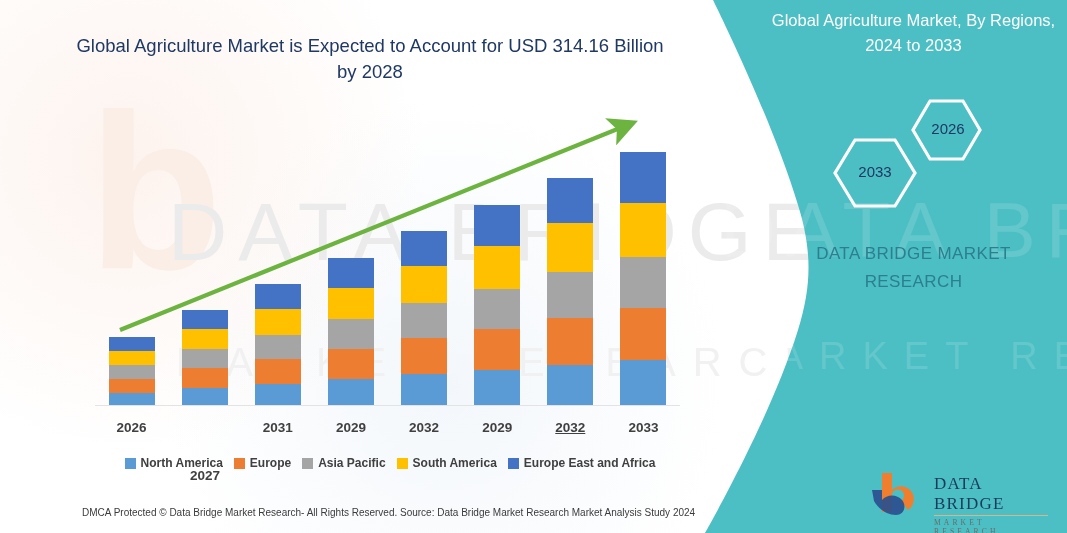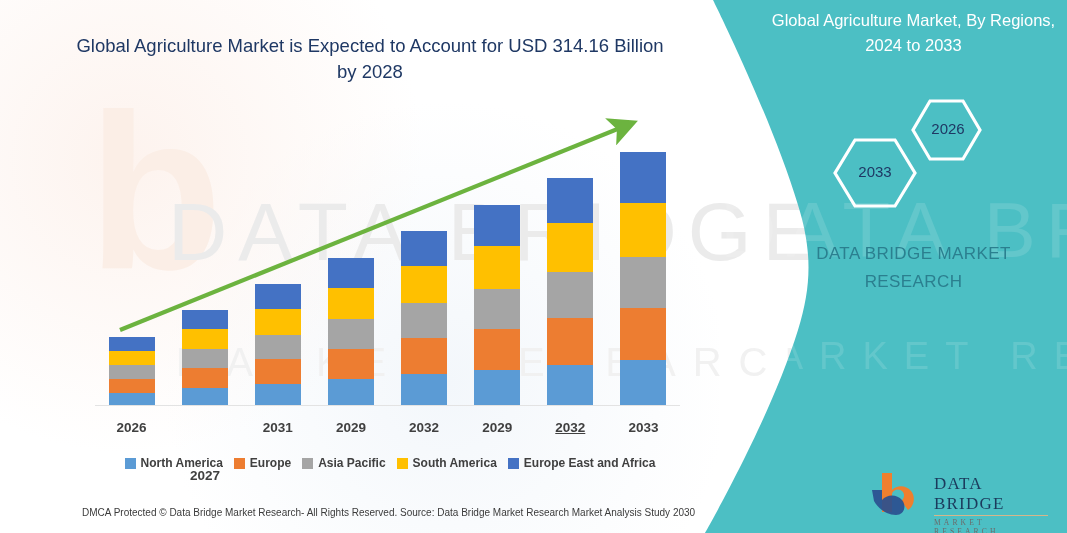--- a/index.html
+++ b/index.html
@@ -264,21 +264,21 @@
         <span class="legend-label">South America</span>
       </div>
       <div class="legend-item">
         <span class="legend-swatch" style="background: rgb(68, 114, 196);"></span>
         <span class="legend-label">Europe East and Africa</span>
       </div>
     </div>
 
   <div class="footer">
     <span class="footer-left">DMCA Protected © Data Bridge Market Research- All Rights Reserved.</span>
-    <span class="footer-right">Source: Data Bridge Market Research  Market Analysis Study 2030</span>
+    <span class="footer-right">Source: Data Bridge Market Research  Market Analysis Study 2024</span>
   </div>
 
   <svg class="teal-panel" width="1067" height="533" viewBox="0 0 1067 533">
     <path id="teal-shape" d="M713,0 L1067,0 L1067,533 L705,533 C705,533 770,420 798,330
              C812,285 812,250 798,205 C772,118 713,0 713,0 Z" fill="#4cbfc4"></path>
   </svg>
 
   <div class="panel-content">
     <div class="panel-wm">DATA BRIDGE</div>
     <div class="panel-wm2">MARKET RESEARCH</div>

